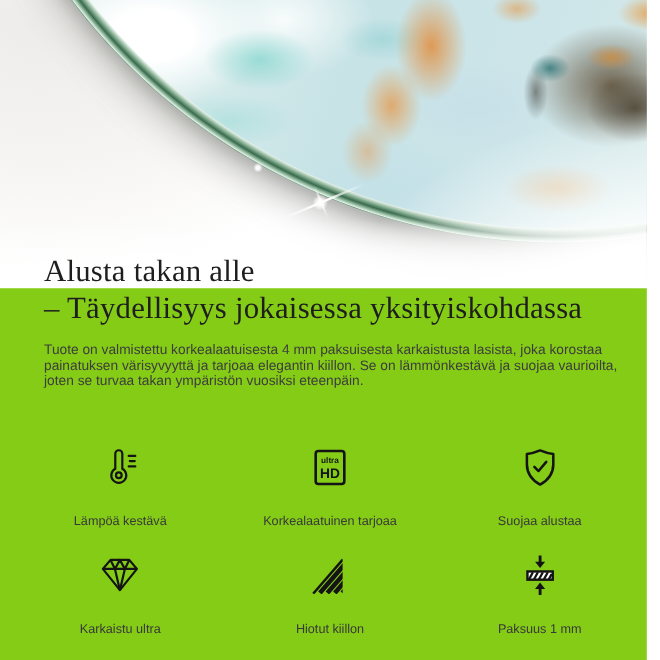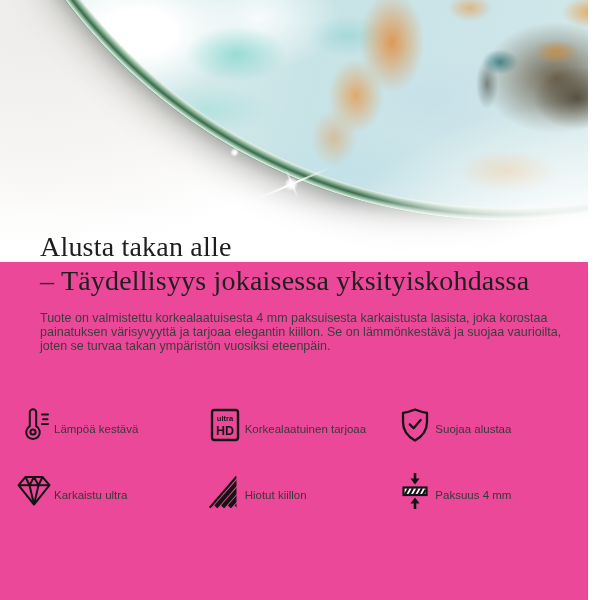--- a/index.html
+++ b/index.html
@@ -1,18 +1,18 @@
 <!DOCTYPE html>
 <html><head>
 <meta charset="utf-8">
 <style>
   * { margin:0; padding:0; box-sizing:border-box; }
   html,body { width:600px; height:600px; background:#fff; }
   .page {
-    position:relative; width:588px; height:600px; overflow:hidden; background:#ec4899;
+    position:relative; width:588px; height:600px; overflow:hidden; background:#84cc16;
     font-family:"Liberation Sans","DejaVu Sans",sans-serif;
   }
   
   .hero { position:absolute; left:0; top:0; width:600px; height:262px; overflow:hidden;
     background: radial-gradient(420px 300px at 6% 8%, #edecea 0%, #f6f5f3 45%, #ffffff 78%); }
   .glass-disc {
     position:absolute; left:-47px; top:-889px; width:1110px; height:1110px; border-radius:50%;
     background: radial-gradient(circle 555px at 555px 555px,
       rgba(255,255,255,0) 538px, #e9f4ec 542px, #7ea98b 546px, #3a6a4e 549px,
       #9ac1a6 552px, #e2f1e6 554px, #4c7a61 555px);
@@ -62,23 +62,23 @@
   
   .title { position:absolute; left:40px; top:230px; width:560px;
     font-family:"Liberation Serif","DejaVu Serif",serif; font-weight:400;
     font-size:28px; line-height:34px; color:#1e1e1e; letter-spacing:0.2px; }
   .title span { display:block; white-space:nowrap; }
   .body-text { position:absolute; left:40px; top:311px; width:524px;
     font-size:12.5px; line-height:14px; color:#3d3d3d; }
   
   .features { position:absolute; left:14px; top:402px; width:572px;
     display:grid; grid-template-columns:repeat(3,1fr); row-gap:20px; }
-  .feature { display:flex; flex-direction:row; align-items:center; }
+  .feature { display:flex; flex-direction:column; align-items:center; }
   .icon-box { height:46px; display:flex; align-items:center; justify-content:center; }
-  .feature .label { margin-top:7px; font-size:11.5px; color:#383838; }
+  .feature .label { margin-top:20px; font-size:11.5px; color:#383838; }
   svg { display:block; }
   .svg-text { font-family:"Liberation Sans","DejaVu Sans",sans-serif; font-weight:bold; fill:#141414; }
 </style>
 </head>
 <body>
 
 <div class="page">
 
   <div class="hero">
     <div class="glass-disc"></div>
@@ -175,17 +175,17 @@
             <line x1="10" y1="23.6" x2="13.5" y2="17.2"></line>
             <line x1="14.5" y1="23.6" x2="18" y2="17.2"></line>
             <line x1="19" y1="23.6" x2="22.5" y2="17.2"></line>
             <line x1="23.5" y1="23.6" x2="27" y2="17.2"></line>
             <line x1="28" y1="23.6" x2="30.5" y2="18.8"></line>
           </g>
           <polygon points="15.4,32.4 24.6,32.4 20,26.6" fill="#141414"></polygon>
           <path d="M20 32 V38" stroke="#141414" stroke-width="2.6"></path>
         </svg>
       </div>
-      <div class="label">Paksuus 4 mm</div>
+      <div class="label">Paksuus 1 mm</div>
     </div>
 
   </div>
 </div>
 
 </body></html>

